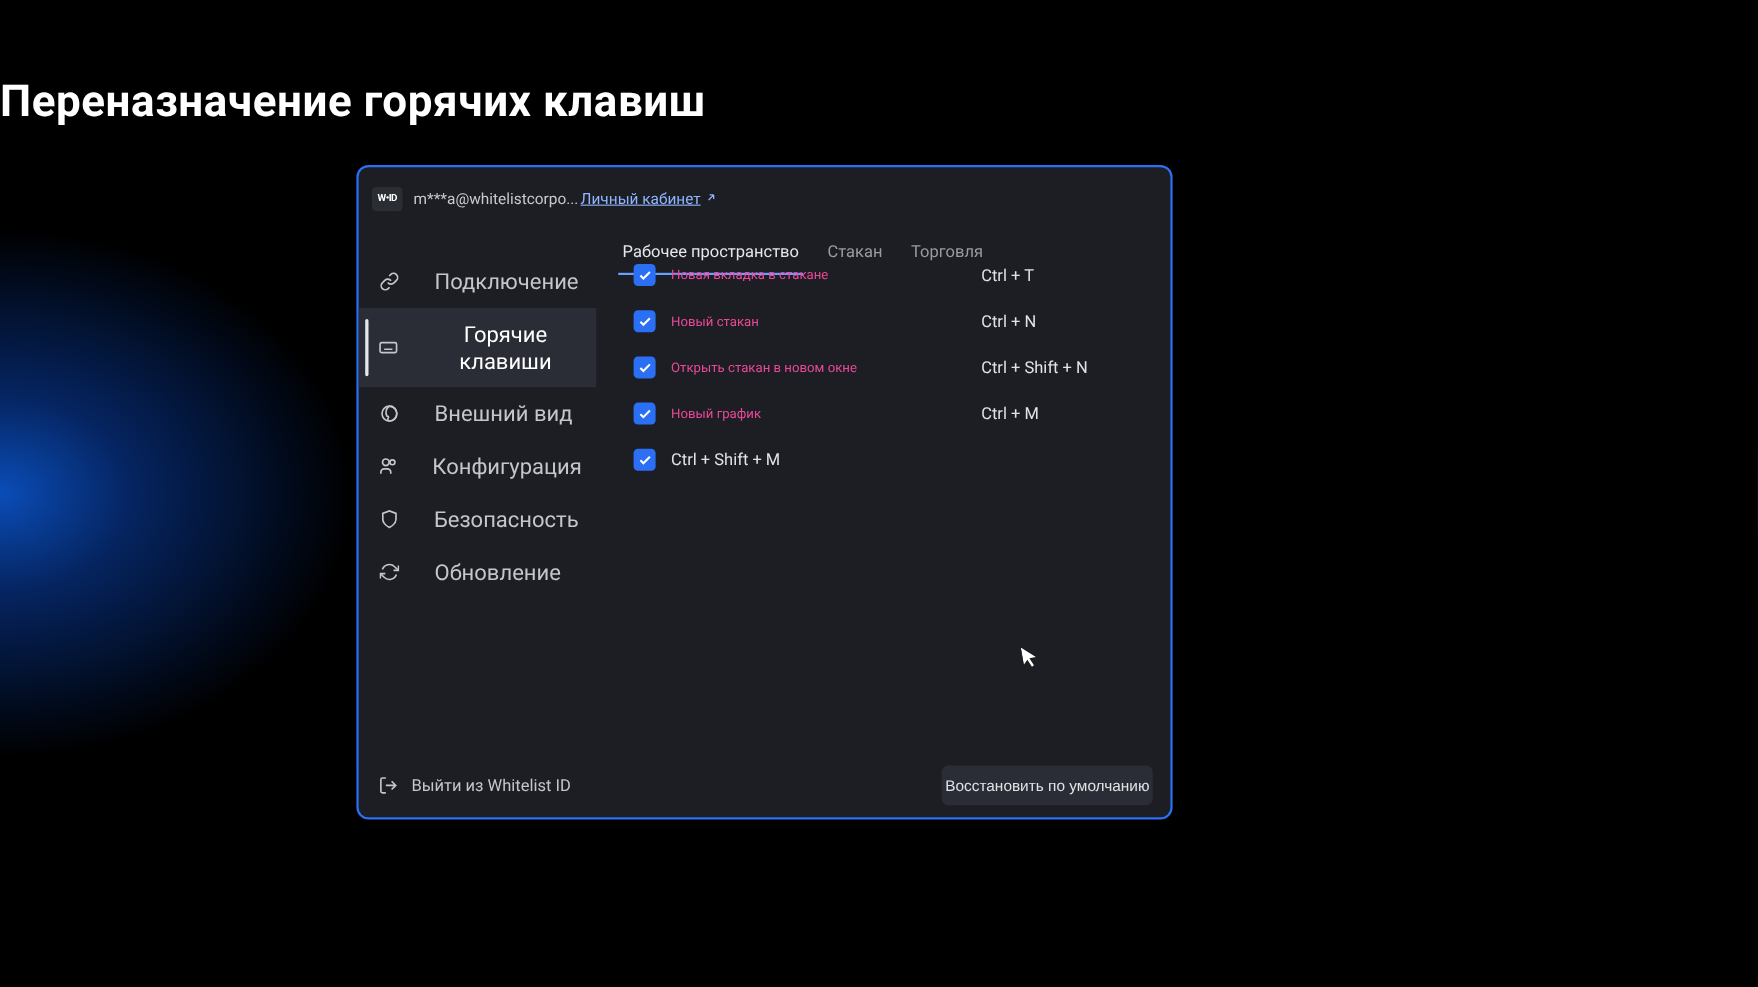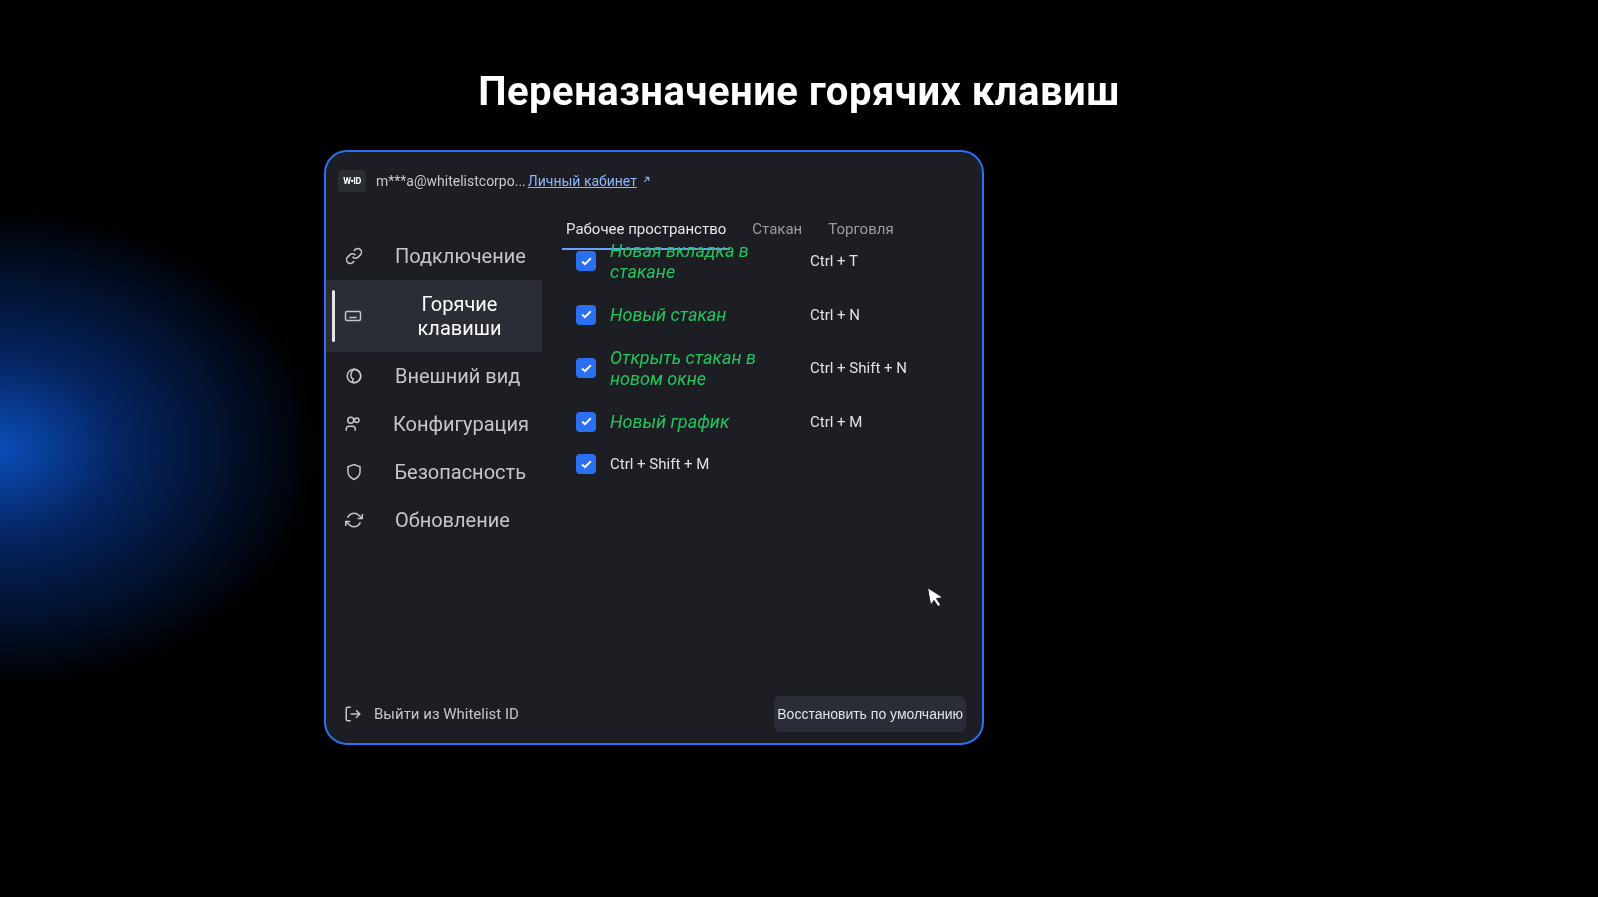--- a/index.html
+++ b/index.html
@@ -10,33 +10,32 @@
                   radial-gradient(ellipse 800px 600px at 100% 50%, #0a4db8 0%, #052460 15%, #000000 40%),
                   #000000;
       font-family: -apple-system, BlinkMacSystemFont, "Segoe UI", Roboto, sans-serif;
       overflow: hidden;
       position: relative;
     }
     .page-title {
       color: #ffffff;
       font-size: 40px;
       font-weight: 700;
-      text-align: center;
       padding-top: 68px;
       letter-spacing: 0.5px;
     }
     .window {
       position: absolute;
       top: 150px;
       left: 324px;
-      width: 660px;
+      width: 742px;
       height: 595px;
       background: #1c1e23;
       border: 2px solid #2b6ff5;
-      border-radius: 23px;
+      border-radius: 11px;
       display: flex;
       flex-direction: column;
       overflow: hidden;
     }
     .topbar {
       display: flex;
       align-items: flex-start;
       padding: 14px 16px 0 12px;
       gap: 18px;
       height: 62px;
@@ -168,24 +167,23 @@
       background: #2b6ff5;
       border-radius: 4px;
       display: flex;
       align-items: center;
       justify-content: center;
       cursor: pointer;
       flex-shrink: 0;
     }
     .checkbox svg { width: 13px; height: 13px; }
     .hk-label {
-      color: #22c55e;
-      font-size: 18px;
+      color: #ec4899;
+      font-size: 12px;
       flex: 1;
-      font-style: italic;
     }
     .hk-keys {
       color: #e1e2e6;
       font-size: 15px;
       min-width: 140px;
     }
     .footer {
       height: 58px;
       display: flex;
       align-items: center;

